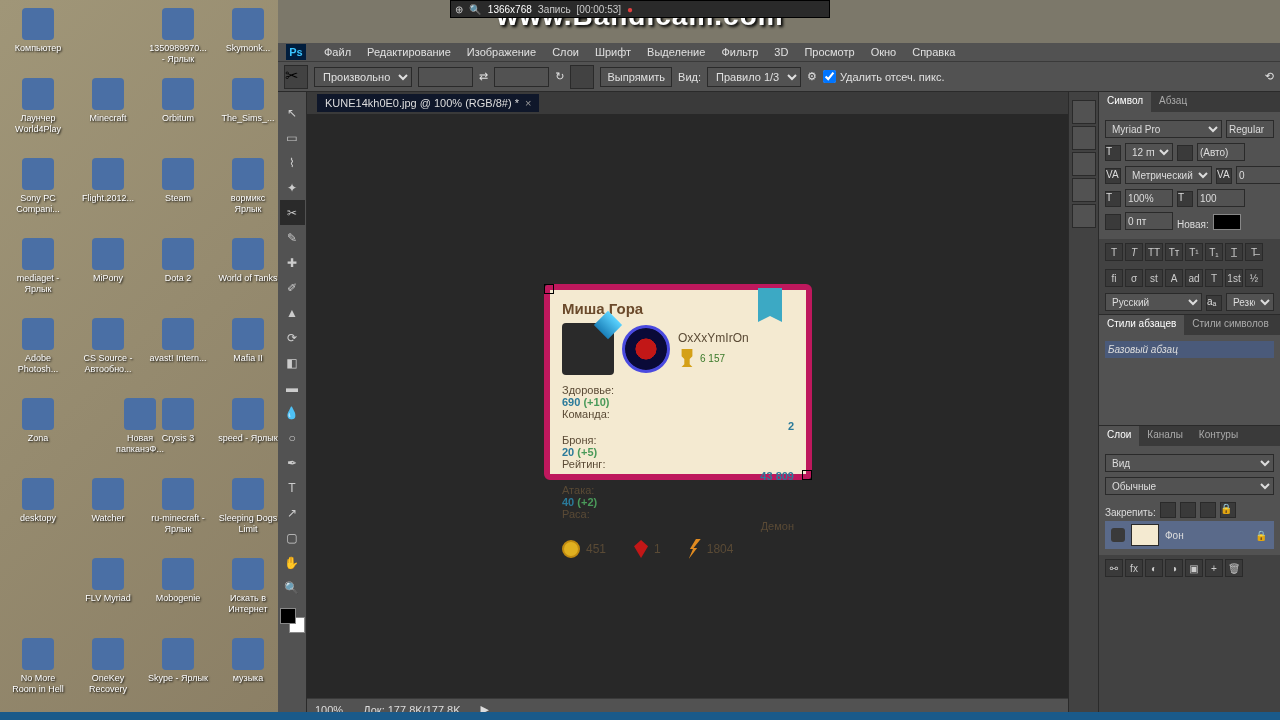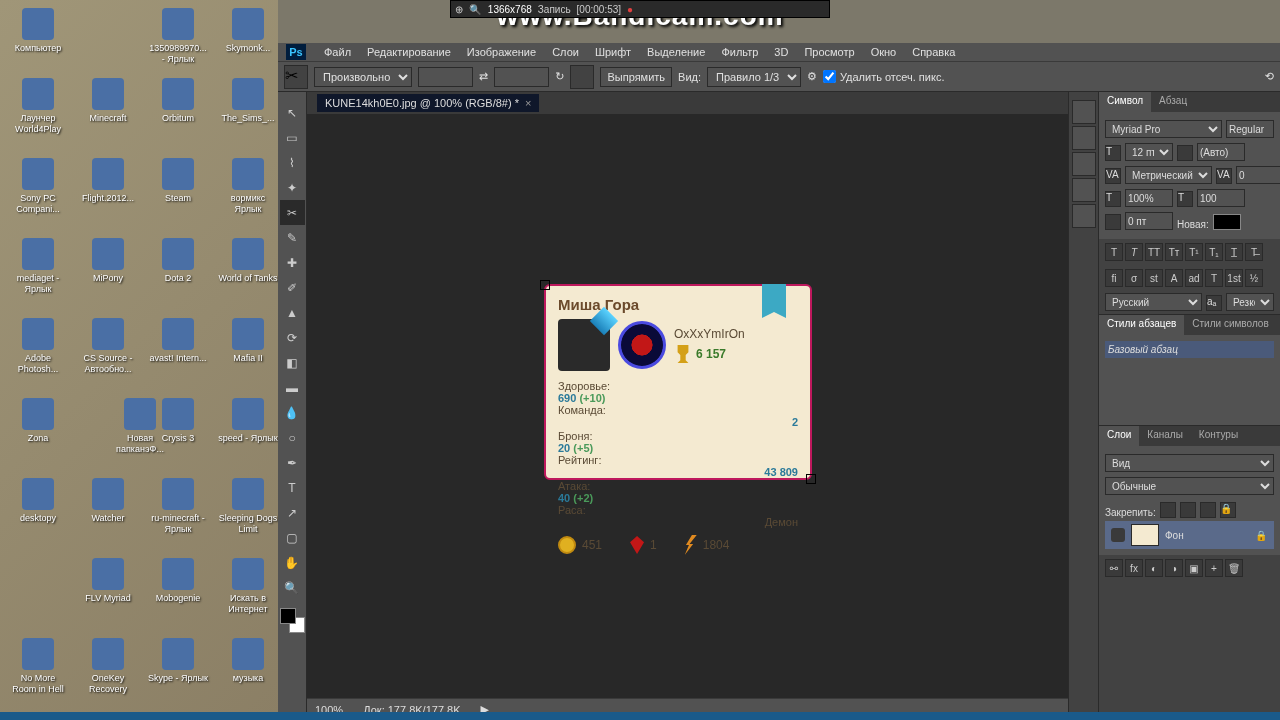--- a/index.html
+++ b/index.html
@@ -49,35 +49,35 @@
 .toolbox .bg { position: absolute; width: 16px; height: 16px; background: #fff; border: 1px solid #888; right: 2px; bottom: 2px; }
 
 
 .docarea { flex: 1; background: #282828; display: flex; flex-direction: column; }
 .doctab { height: 22px; background: #3a3a3a; display: flex; align-items: center; padding-left: 10px; font-size: 11px; color: #ddd; }
 .doctab .tab { background: #0f172a; padding: 3px 8px; display: flex; align-items: center; gap: 6px; }
 .doctab .x { cursor: pointer; color: #999; }
 .canvas-wrap { flex: 1; position: relative; background: #282828; }
 
 
-.gamecard { position: absolute; left: 237px; top: 170px; width: 268px; height: 196px; background: #f4ead1; border: 2px solid #be185d; border-radius: 6px; padding: 10px 12px; font-family: Arial, sans-serif; }
+.gamecard { position: absolute; left: 237px; top: 170px; width: 268px; height: 196px; background: #f4ead1; border: 6px solid #be185d; border-radius: 6px; padding: 10px 12px; font-family: Arial, sans-serif; }
 .gamecard::before { content:""; position: absolute; left: -6px; top: -6px; width: 8px; height: 8px; border: 1px solid #000; }
 .gamecard::after { content:""; position: absolute; right: -6px; bottom: -6px; width: 8px; height: 8px; border: 1px solid #000; }
 .gc-title { font-size: 15px; font-weight: bold; color: #6b4a2b; margin-bottom: 6px; }
 .gc-ribbon { position: absolute; right: 24px; top: -2px; width: 24px; height: 28px; background: #3ca9c4; }
 .gc-ribbon::after { content:""; position: absolute; bottom: -6px; left: 0; border-left: 12px solid #3ca9c4; border-right: 12px solid #3ca9c4; border-bottom: 6px solid transparent; }
 .gc-row1 { display: flex; align-items: center; gap: 8px; margin-bottom: 8px; }
 .gc-avatar { width: 52px; height: 52px; background: #2a2a2a; border-radius: 4px; position: relative; }
 .gc-avatar::after { content:""; position: absolute; right: -4px; top: -8px; width: 20px; height: 20px; background: linear-gradient(#5bd3ff,#1a7fb8); transform: rotate(45deg); }
 .gc-badge { width: 48px; height: 48px; border-radius: 50%; background: radial-gradient(circle,#c21717 35%,#0a0a38 36%,#0a0a38 70%,#2a2a88 71%); border: 3px solid #4a4ae0; }
 .gc-nameblock { flex: 1; }
 .gc-nick { font-size: 12px; color: #5a4a35; }
 .gc-trophy { display: flex; align-items: center; gap: 4px; margin-top: 4px; }
 .gc-trophy .t-ico { width: 18px; height: 18px; background: #d4a017; clip-path: polygon(20% 0,80% 0,80% 40%,65% 55%,65% 85%,80% 100%,20% 100%,35% 85%,35% 55%,20% 40%); }
-.gc-trophy .t-val { font-weight: bold; color: #3a7a2a; font-size: 12px; }
+.gc-trophy .t-val { font-weight: normal; color: #3a7a2a; font-size: 10px; }
 .gc-stats { font-size: 11px; }
 .gc-stats .row { display: flex; padding: 1px 0; flex-direction: column; }
 .gc-stats .k { color: #5a4a35; width: 62px; }
 .gc-stats .v { color: #2a7a9a; font-weight: bold; width: 68px; }
 .gc-stats .bonus { color: #4a9a5a; }
 .gc-stats .k2 { color: #5a4a35; width: 58px; }
 .gc-stats .v2 { color: #2a7a9a; font-weight: bold; text-align: right; flex: 1; }
 .gc-stats .race { color: #5a4a35; text-align: right; flex: 1; }
 .gc-foot { display: flex; align-items: center; gap: 6px; margin-top: 6px; font-size: 12px; color: #5a4a35; }
 .gc-foot .coin { width: 18px; height: 18px; background: #e0b020; border-radius: 50%; border: 2px solid #c08a10; }

